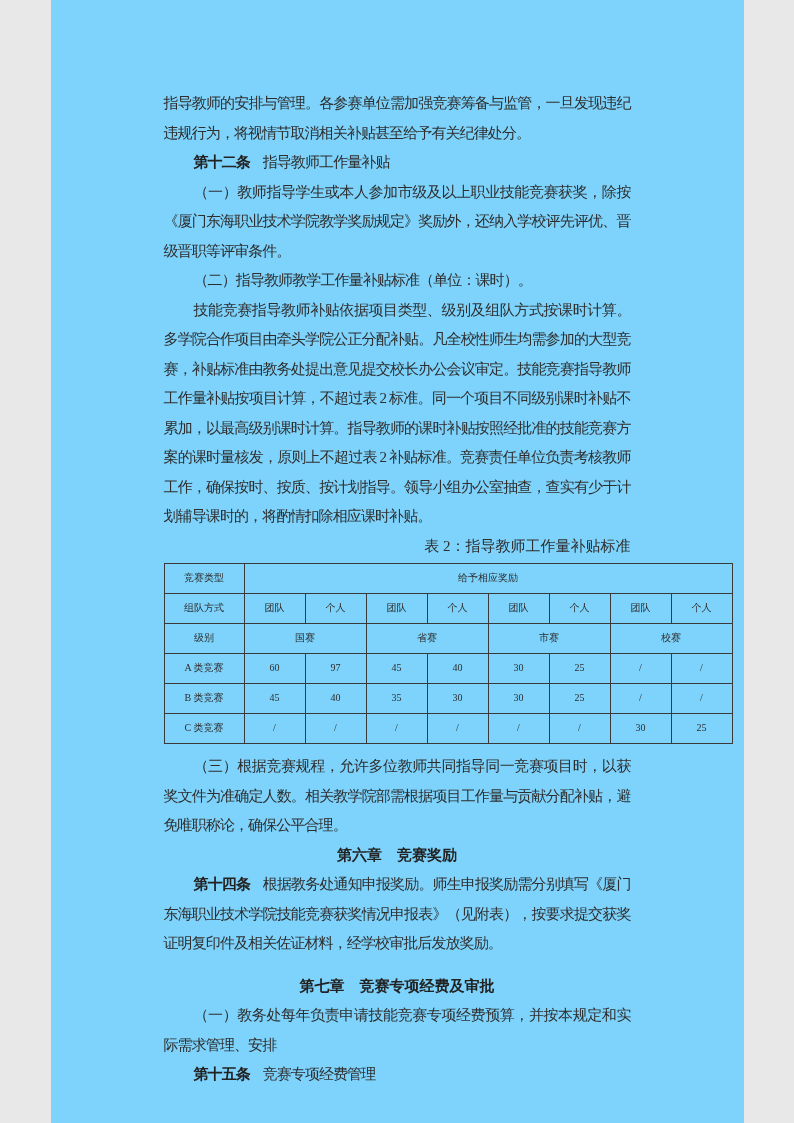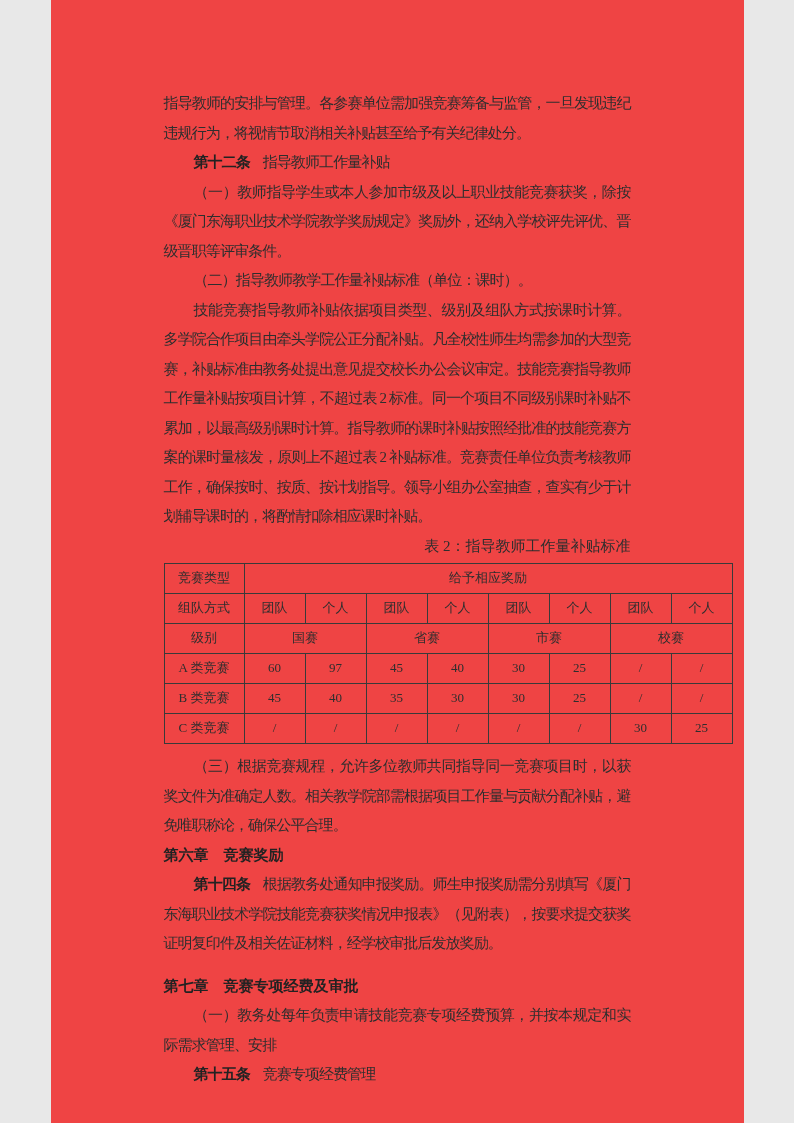--- a/index.html
+++ b/index.html
@@ -1,35 +1,35 @@
 <!DOCTYPE html>
 <html><head>
 <meta charset="utf-8">
 <style>
   html,body{margin:0;padding:0;background:#e8e8e8;}
   .page{
-    width:693px;height:1123px;margin:0 auto;background:#ef4444;
+    width:693px;height:1123px;margin:0 auto;background:#7dd3fc;
     box-sizing:border-box;padding:89px 113px 0 113px;
     font-family:"Liberation Serif","DejaVu Serif",serif;
     font-size:15px;line-height:29.5px;color:#2e2e2e;
     overflow:hidden;
   }
   .para{margin:0;text-align:justify;letter-spacing:-0.9px;}
   .indent{text-indent:2em;}
   .term{font-weight:700;margin-right:.85em;color:#222;}
-  .chapter{margin:0;text-align:left;font-weight:700;color:#222;letter-spacing:0;}
+  .chapter{margin:0;text-align:center;font-weight:700;color:#222;letter-spacing:0;}
   .ch7{margin-top:13px;}
   .tbl-caption{margin:0;text-align:right;letter-spacing:0;}
   table.subsidy{
     border-collapse:collapse;width:568px;margin:2px 0 8px 0;
     table-layout:fixed;
   }
   table.subsidy td{
     border:1px solid #3a3a3a;text-align:center;vertical-align:middle;
-    height:30px;padding:0 2px;font-size:13px;line-height:1.25;
+    height:30px;padding:0 2px;font-size:10px;line-height:1.25;
     letter-spacing:0;color:#2e2e2e;box-sizing:border-box;
   }
   col.c0{width:80px;}
   col.cd{width:61px;}
 </style>
 </head>
 <body>
 
 <div class="page">
 

